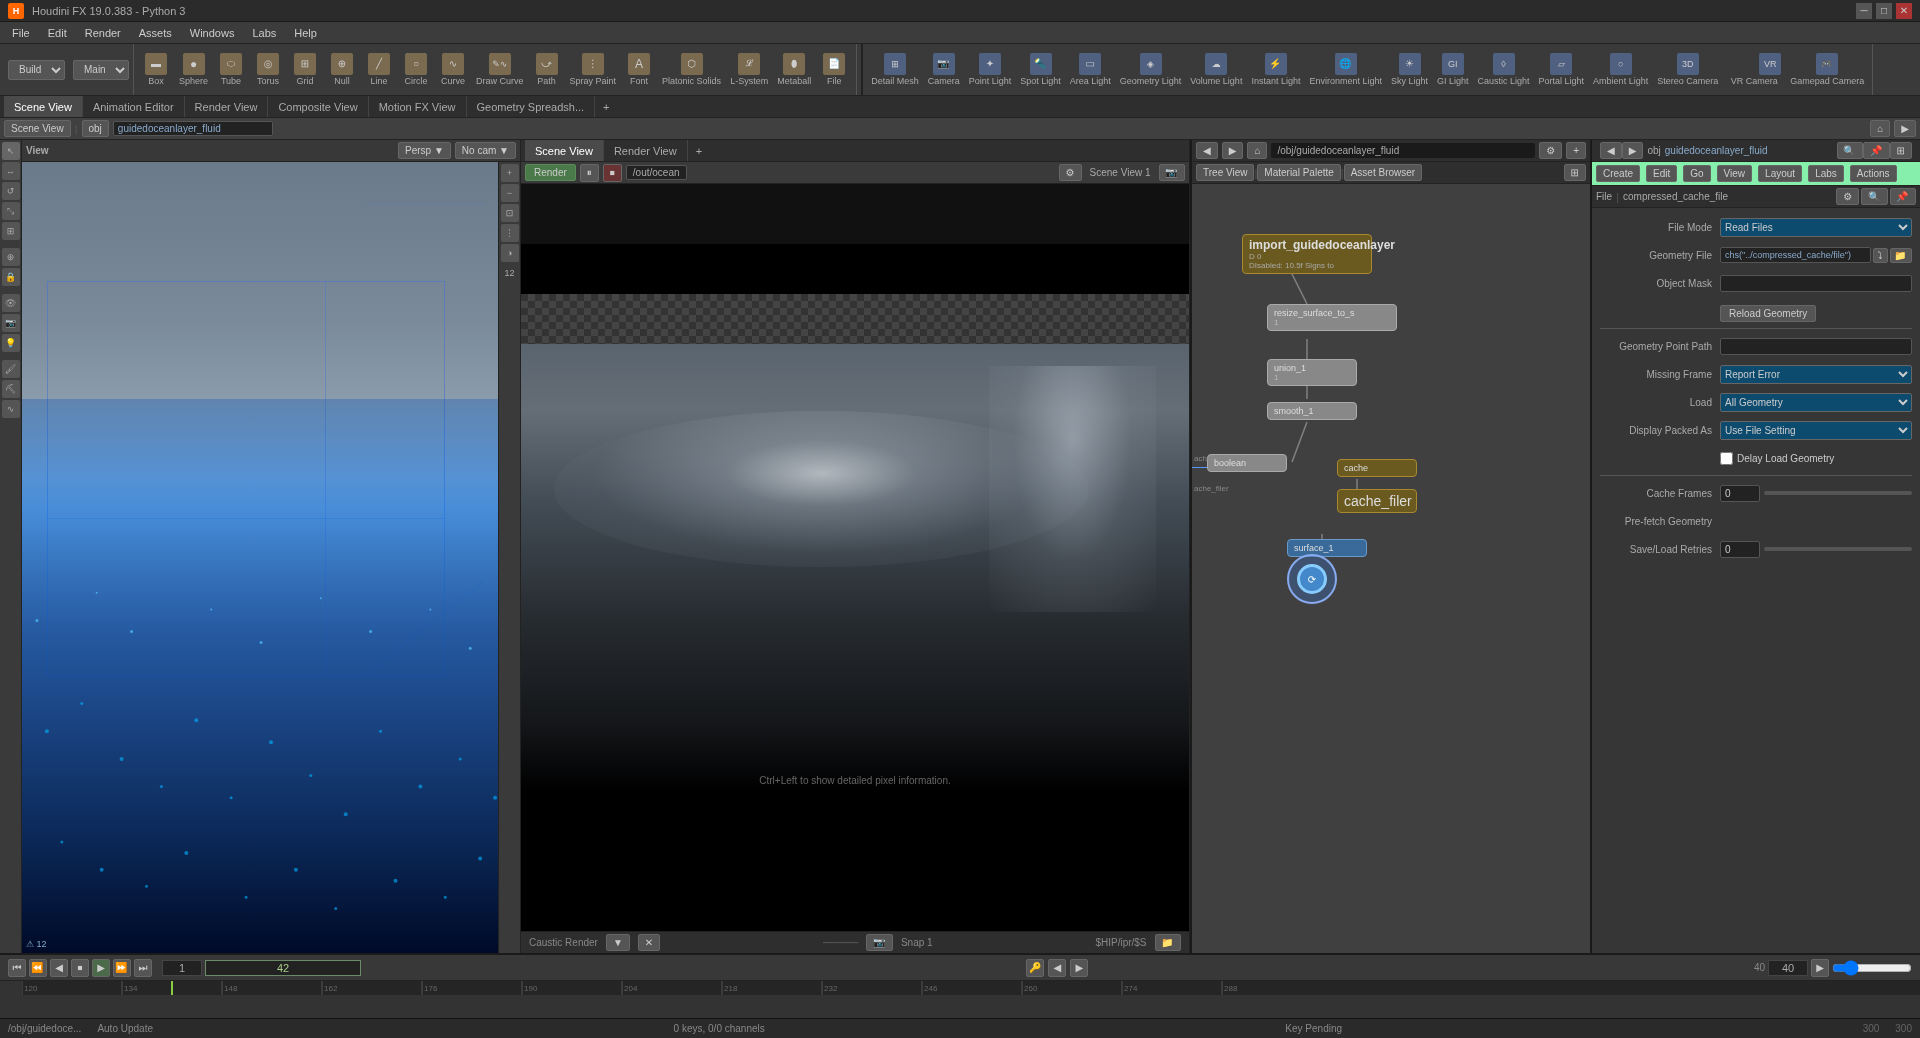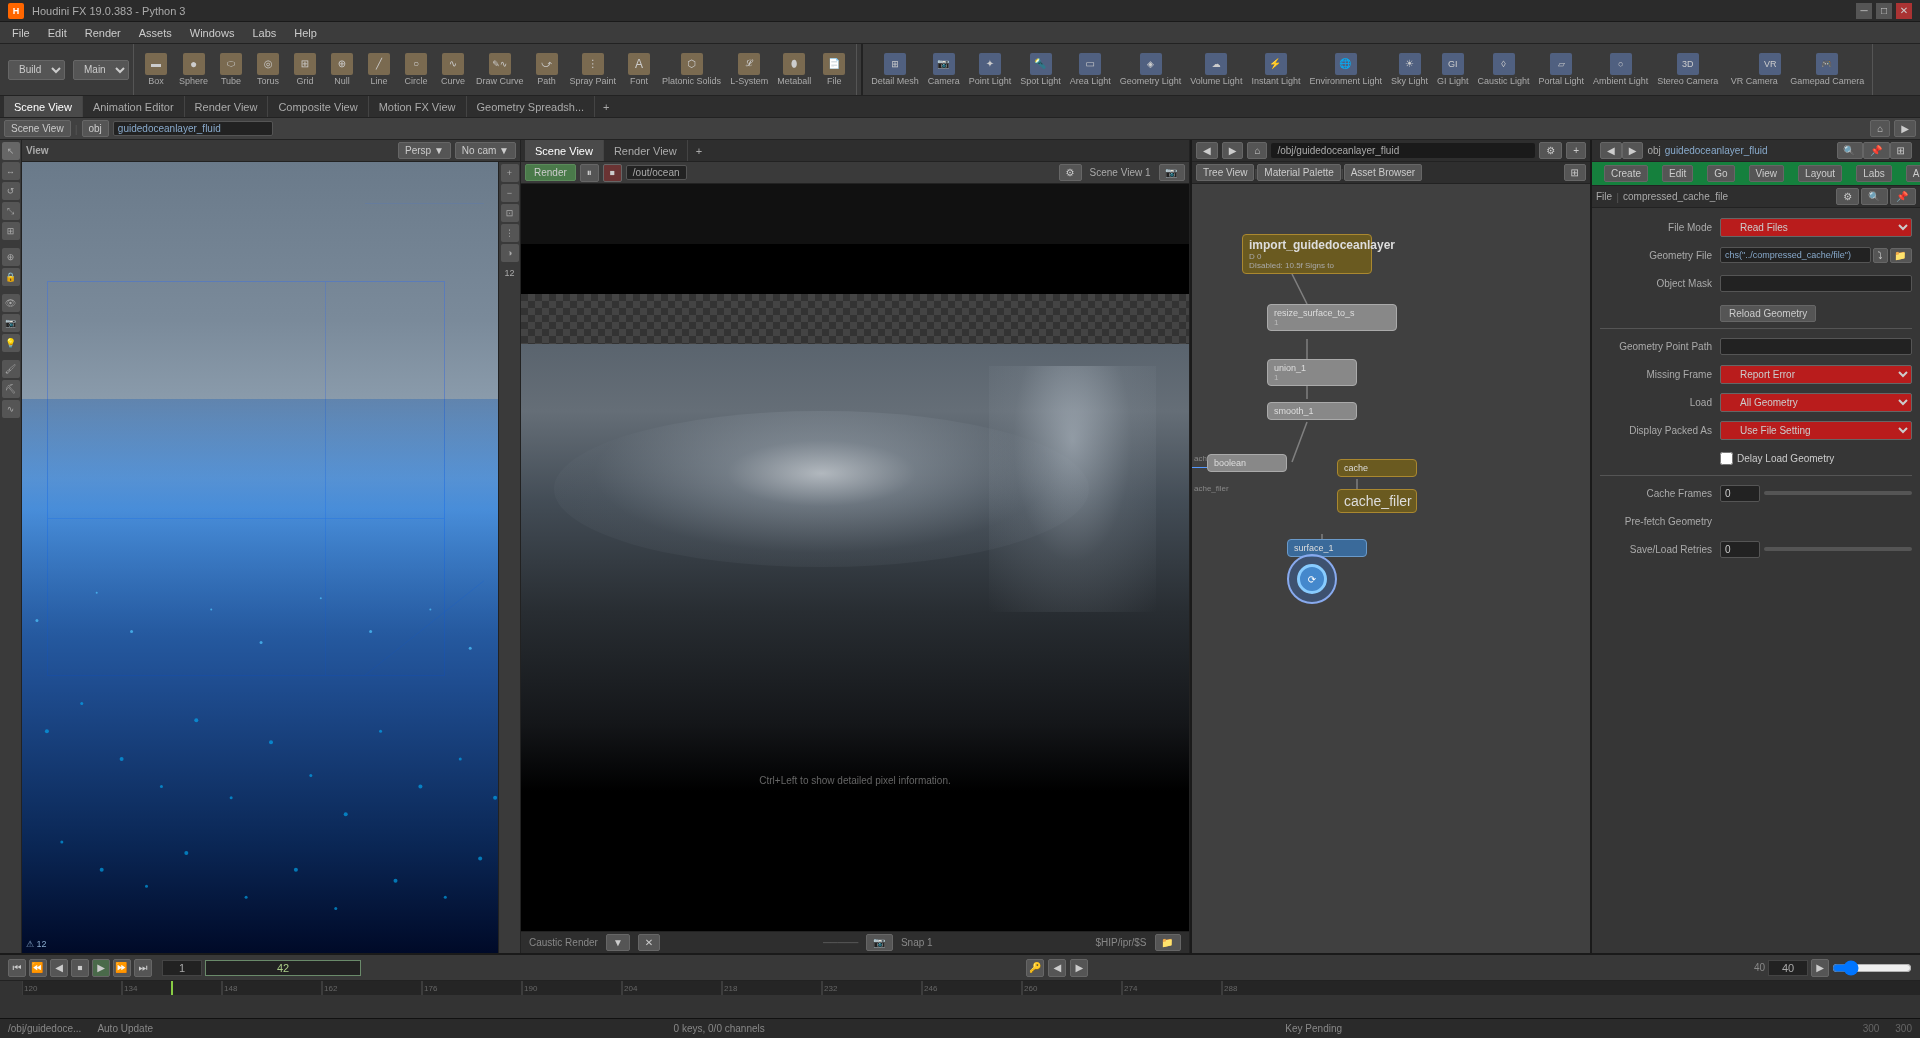--- a/index.html
+++ b/index.html
@@ -371,26 +371,26 @@
       background: #2e2e2e;
       height: 22px;
       display: flex;
       align-items: center;
       padding: 0 8px;
       border-bottom: 1px solid #222;
       font-size: 11px;
       color: #bbb;
     }
     .props-toolbar {
-      background: #15803d;
+      background: #86efac;
       height: 24px;
       display: flex;
       align-items: center;
-      padding: 0 12px;
-      gap: 14px;
+      padding: 0 4px;
+      gap: 6px;
       border-bottom: 1px solid #222;
     }
     .props-btn {
       padding: 2px 6px;
       background: #555;
       border: 1px solid #666;
       color: #ccc;
       font-size: 10px;
       cursor: pointer;
       border-radius: 2px;
@@ -427,25 +427,25 @@
     .props-input {
       background: #222;
       border: 1px solid #555;
       color: #ccc;
       font-size: 10px;
       padding: 2px 4px;
       width: 100%;
       border-radius: 2px;
     }
     .props-dropdown {
-      background: #b91c1c;
+      background: #0c4a6e;
       border: 1px solid #666;
       color: #ccc;
       font-size: 10px;
-      padding: 2px 15px;
+      padding: 2px 0;
       border-radius: 2px;
       flex: 1;
     }
     .props-checkbox {
       display: flex;
       align-items: center;
       gap: 4px;
     }
     .props-slider-row {
       display: flex;

